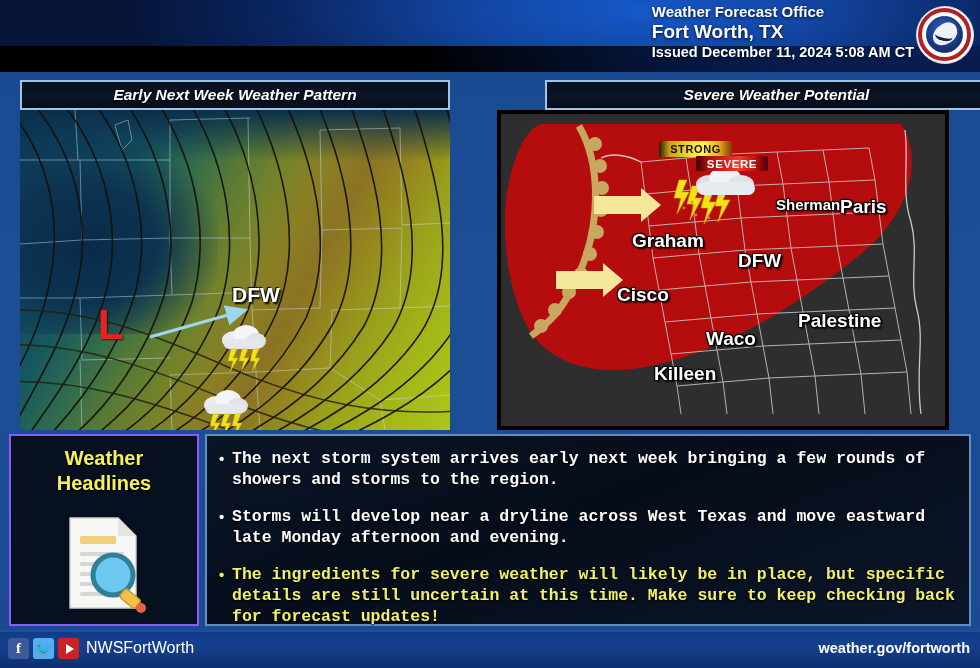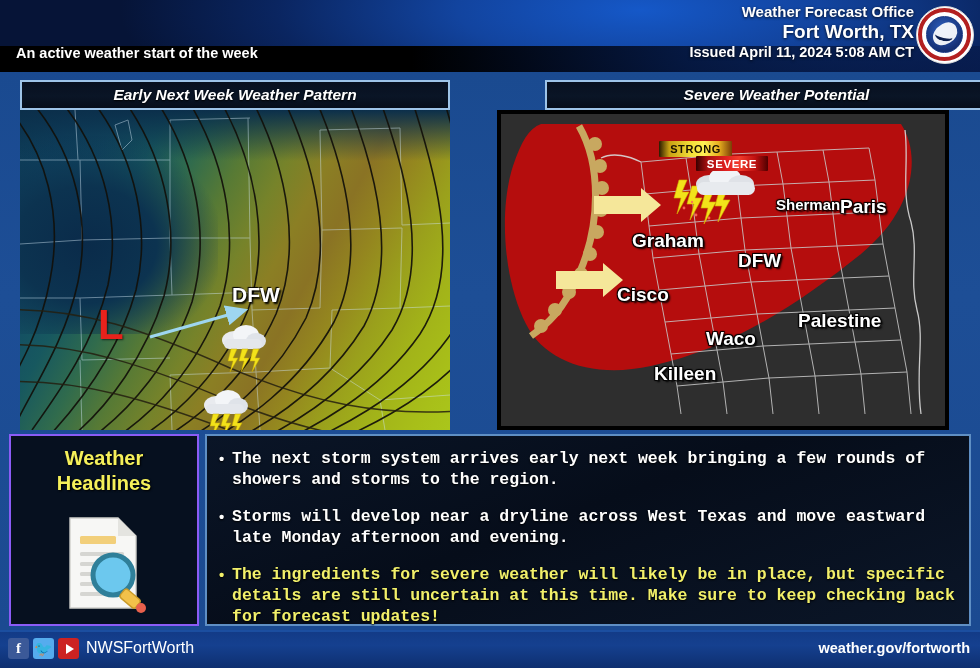--- a/index.html
+++ b/index.html
@@ -30,21 +30,21 @@
     z-index:3;
   }
   .hdr-sub {
     position:absolute; left:16px; top:45px;
     font-size:14.5px; font-weight:bold; color:#fff;
     z-index:4;
     text-shadow:0 1px 2px rgba(0,0,0,.9);
   }
   .hdr-right {
     position:absolute; right:66px; top:3px;
-    text-align:right; color:#fff; z-index:3;
+    text-align:left; color:#fff; z-index:3;
     text-shadow:0 1px 3px rgba(0,0,0,.8);
   }
   .hdr-office { font-size:15px; font-weight:bold; line-height:18px; }
   .hdr-city   { font-size:19px; font-weight:bold; line-height:22px; }
   .hdr-issued { font-size:14.5px; font-weight:bold; line-height:19px; }
 
   
   .seal {
     position:absolute; right:6px; top:6px; width:58px; height:58px;
     border-radius:50%;
@@ -238,25 +238,24 @@
   #twIcon  { left:33px; background:#55acee; color:#fff; }
   #ytIcon  { left:58px; background:#cc2222; color:#fff; }
   #ytIcon .play{ width:0;height:0;border-left:8px solid #fff;border-top:5px solid transparent;border-bottom:5px solid transparent;margin-left:2px;}
   #handle  { position:absolute; left:86px; top:9px; color:#fff; font-size:16px; }
   #weburl  { position:absolute; right:10px; top:10px; color:#fff; font-size:14.5px; font-weight:bold; }
 </style>
 </head>
 <body>
 
 <div id="header">
-  <div class="hdr-sub">An active weather start of the week</div>
   <div class="hdr-right">
     <div class="hdr-office">Weather Forecast Office</div>
     <div class="hdr-city">Fort Worth, TX</div>
-    <div class="hdr-issued">Issued April 11, 2024 5:08 AM CT</div>
+    <div class="hdr-issued">Issued December 11, 2024 5:08 AM CT</div>
   </div>
   <div class="seal">
     <div class="ring-outer"></div>
     <div class="ring-inner">
       <div class="swoosh"></div>
       <div class="bird"></div>
     </div>
   </div>
 </div>
 

